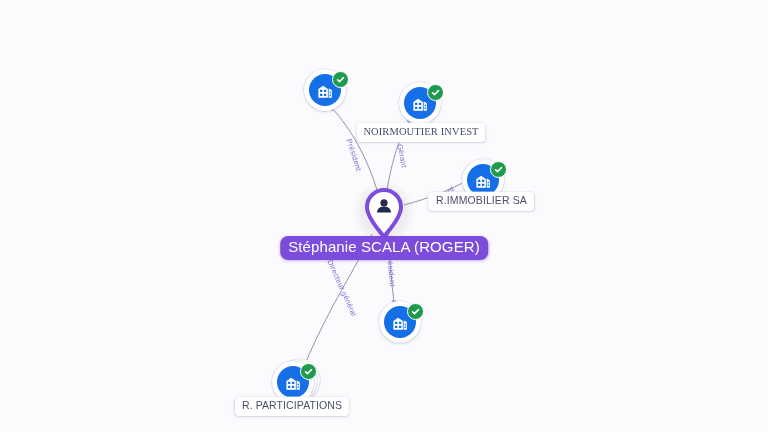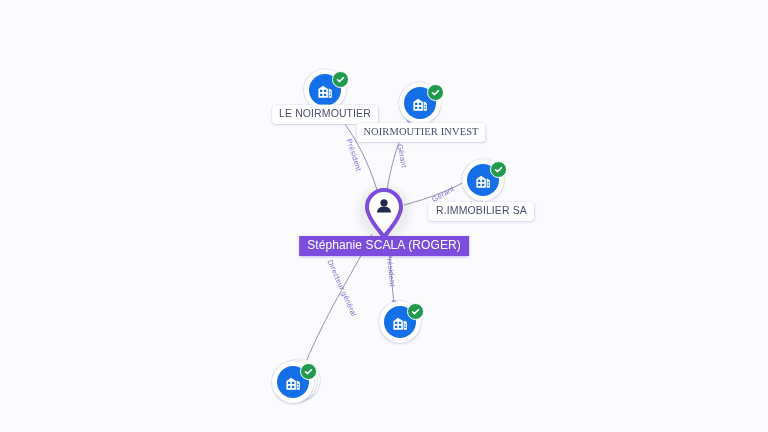--- a/index.html
+++ b/index.html
@@ -112,24 +112,24 @@
     background: #ffffff;
     border-radius: 4px;
     padding: 3px 7px 4px 7px;
     box-shadow: 0 1px 2.5px rgba(70,75,110,0.18), 0 0 0 0.5px rgba(226,229,244,0.9);
     transform: translateX(-50%);
     line-height: 1.1;
   }
   .node-label.center-label {
     background: #7c4ddd;
     color: #ffffff;
-    font-size: 12px;
+    font-size: 15px;
     padding: 3px 8px 4px 8px;
     box-shadow: 0 1px 3px rgba(90,60,180,0.35);
-    border-radius: 0;
+    border-radius: 8px;
   }
 
   
   .edge-label {
     position: absolute;
     font-size: 7.5px;
     color: #7a6fd0;
     white-space: nowrap;
     transform-origin: 50% 50%;
     letter-spacing: 0.2px;
@@ -168,21 +168,20 @@
       <svg width="19" height="19" viewBox="0 0 24 24" fill="#ffffff">
         <path d="M3 21V10l6-4 6 4v11H3zm2-2h3v-3H5v3zm5 0h3v-3h-3v3zM5 14h3v-3H5v3zm5 0h3v-3h-3v3zM16 21V9.5l4 2V21h-4zm1.2-2h1.6v-2h-1.6v2zm0-3.5h1.6v-2h-1.6v2z"></path>
       </svg>
     </div>
     <div class="verified-badge">
       <svg width="9" height="9" viewBox="0 0 24 24" fill="none" stroke="#ffffff" stroke-width="4" stroke-linecap="round" stroke-linejoin="round">
         <path d="M4 12.5l5.2 5.2L20 7"></path>
       </svg>
     </div>
   </div>
-  <div class="node-label" style="left:325px; top:105px;">LE NOIRMOUTIER</div>
 
   <div class="node" style="left:420px; top:103px;">
     <div class="company-disc"></div>
     <div class="company-icon">
       <svg width="19" height="19" viewBox="0 0 24 24" fill="#ffffff">
         <path d="M3 21V10l6-4 6 4v11H3zm2-2h3v-3H5v3zm5 0h3v-3h-3v3zM5 14h3v-3H5v3zm5 0h3v-3h-3v3zM16 21V9.5l4 2V21h-4zm1.2-2h1.6v-2h-1.6v2zm0-3.5h1.6v-2h-1.6v2z"></path>
       </svg>
     </div>
     <div class="verified-badge">
       <svg width="9" height="9" viewBox="0 0 24 24" fill="none" stroke="#ffffff" stroke-width="4" stroke-linecap="round" stroke-linejoin="round">
@@ -198,21 +197,21 @@
       <svg width="19" height="19" viewBox="0 0 24 24" fill="#ffffff">
         <path d="M3 21V10l6-4 6 4v11H3zm2-2h3v-3H5v3zm5 0h3v-3h-3v3zM5 14h3v-3H5v3zm5 0h3v-3h-3v3zM16 21V9.5l4 2V21h-4zm1.2-2h1.6v-2h-1.6v2zm0-3.5h1.6v-2h-1.6v2z"></path>
       </svg>
     </div>
     <div class="verified-badge">
       <svg width="9" height="9" viewBox="0 0 24 24" fill="none" stroke="#ffffff" stroke-width="4" stroke-linecap="round" stroke-linejoin="round">
         <path d="M4 12.5l5.2 5.2L20 7"></path>
       </svg>
     </div>
   </div>
-  <div class="node-label" style="left:481px; top:202px;padding-left:8px;">R.IMMOBILIER SA</div>
+  <div class="node-label" style="left:481px; top:192px;padding-left:8px;">R.IMMOBILIER SA</div>
 
   <div class="node" style="left:400px; top:322px;">
     <div class="company-disc"></div>
     <div class="company-icon">
       <svg width="19" height="19" viewBox="0 0 24 24" fill="#ffffff">
         <path d="M3 21V10l6-4 6 4v11H3zm2-2h3v-3H5v3zm5 0h3v-3h-3v3zM5 14h3v-3H5v3zm5 0h3v-3h-3v3zM16 21V9.5l4 2V21h-4zm1.2-2h1.6v-2h-1.6v2zm0-3.5h1.6v-2h-1.6v2z"></path>
       </svg>
     </div>
     <div class="verified-badge">
       <svg width="9" height="9" viewBox="0 0 24 24" fill="none" stroke="#ffffff" stroke-width="4" stroke-linecap="round" stroke-linejoin="round">
@@ -229,20 +228,21 @@
       <svg width="19" height="19" viewBox="0 0 24 24" fill="#ffffff">
         <path d="M3 21V10l6-4 6 4v11H3zm2-2h3v-3H5v3zm5 0h3v-3h-3v3zM5 14h3v-3H5v3zm5 0h3v-3h-3v3zM16 21V9.5l4 2V21h-4zm1.2-2h1.6v-2h-1.6v2zm0-3.5h1.6v-2h-1.6v2z"></path>
       </svg>
     </div>
     <div class="verified-badge">
       <svg width="9" height="9" viewBox="0 0 24 24" fill="none" stroke="#ffffff" stroke-width="4" stroke-linecap="round" stroke-linejoin="round">
         <path d="M4 12.5l5.2 5.2L20 7"></path>
       </svg>
     </div>
   </div>
+  <div class="node-label" style="left:292px; top:397px;">R. PARTICIPATIONS</div>
 
   <div class="node" style="left:384px; top:212px;">
     <div class="node-halo"></div>
     <div class="person-pin">
       <svg width="44" height="50" viewBox="0 0 44 50">
         <path d="M22 2C12.6 2 5 9.6 5 19c0 11.5 13.6 24.8 16 28.6 0.5 0.8 1.5 0.8 2 0C25.4 43.8 39 30.5 39 19 39 9.6 31.4 2 22 2z" fill="#ffffff" stroke="#7c4ddd" stroke-width="4"></path>
         <circle cx="22" cy="19" r="12.5" fill="#ffffff"></circle>
         <g transform="translate(22,19)">
           <circle cx="0" cy="-4.2" r="3.6" fill="#242a4a"></circle>
           <path d="M-7,5.6 C-7,1.2 -3.6,-0.6 0,-0.6 C3.6,-0.6 7,1.2 7,5.6 Z" fill="#242a4a"></path>

